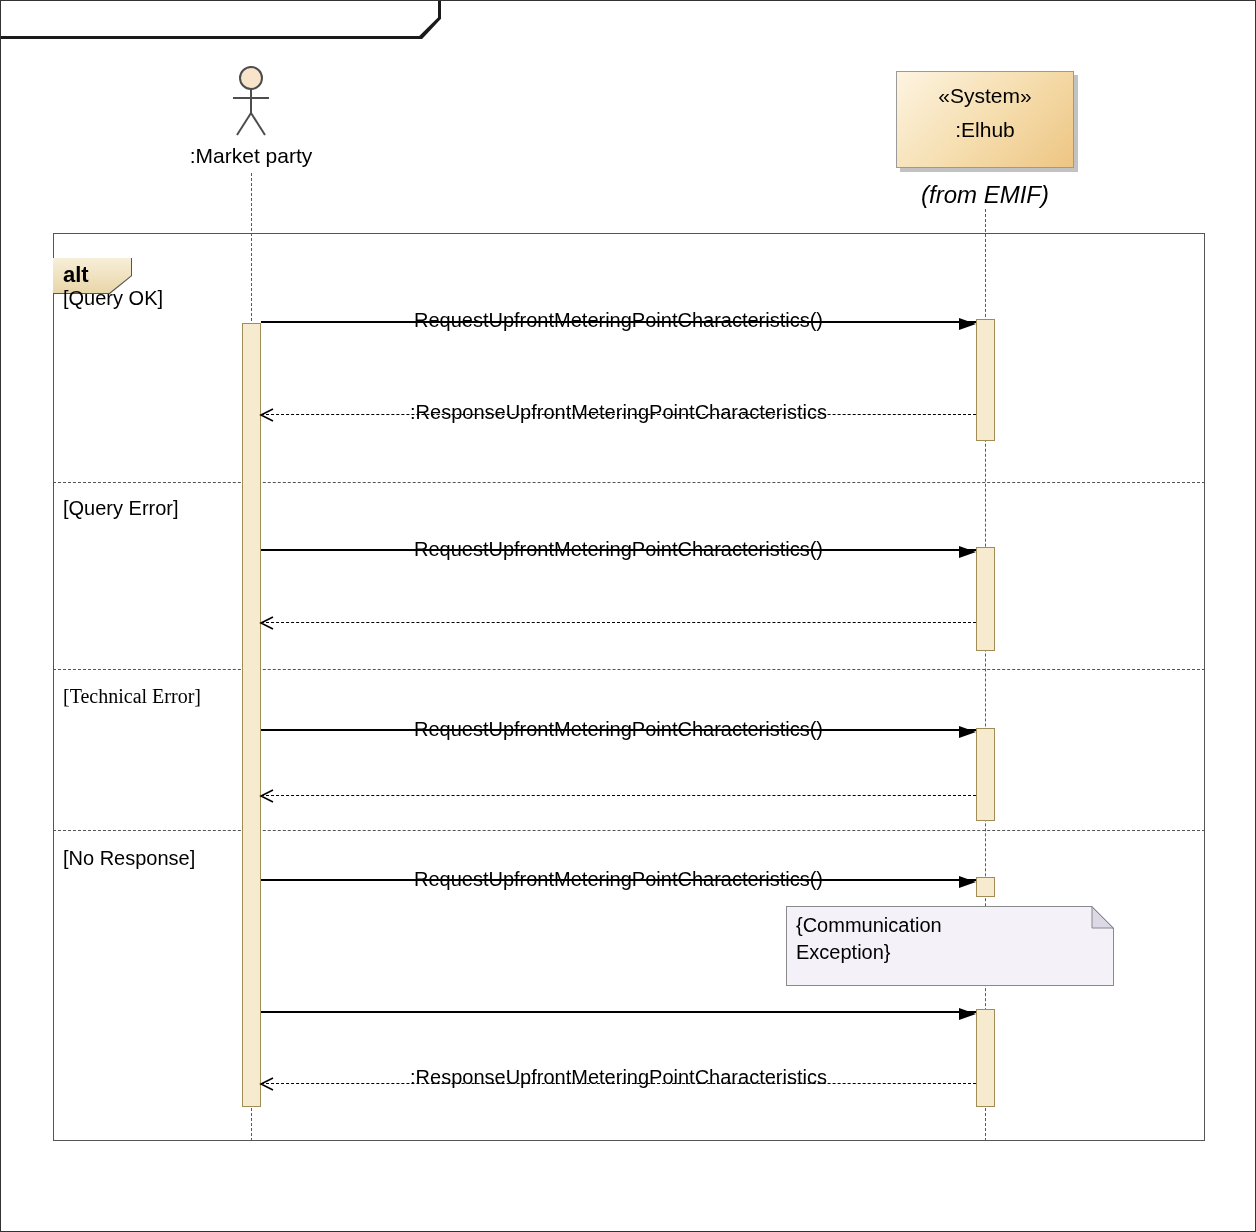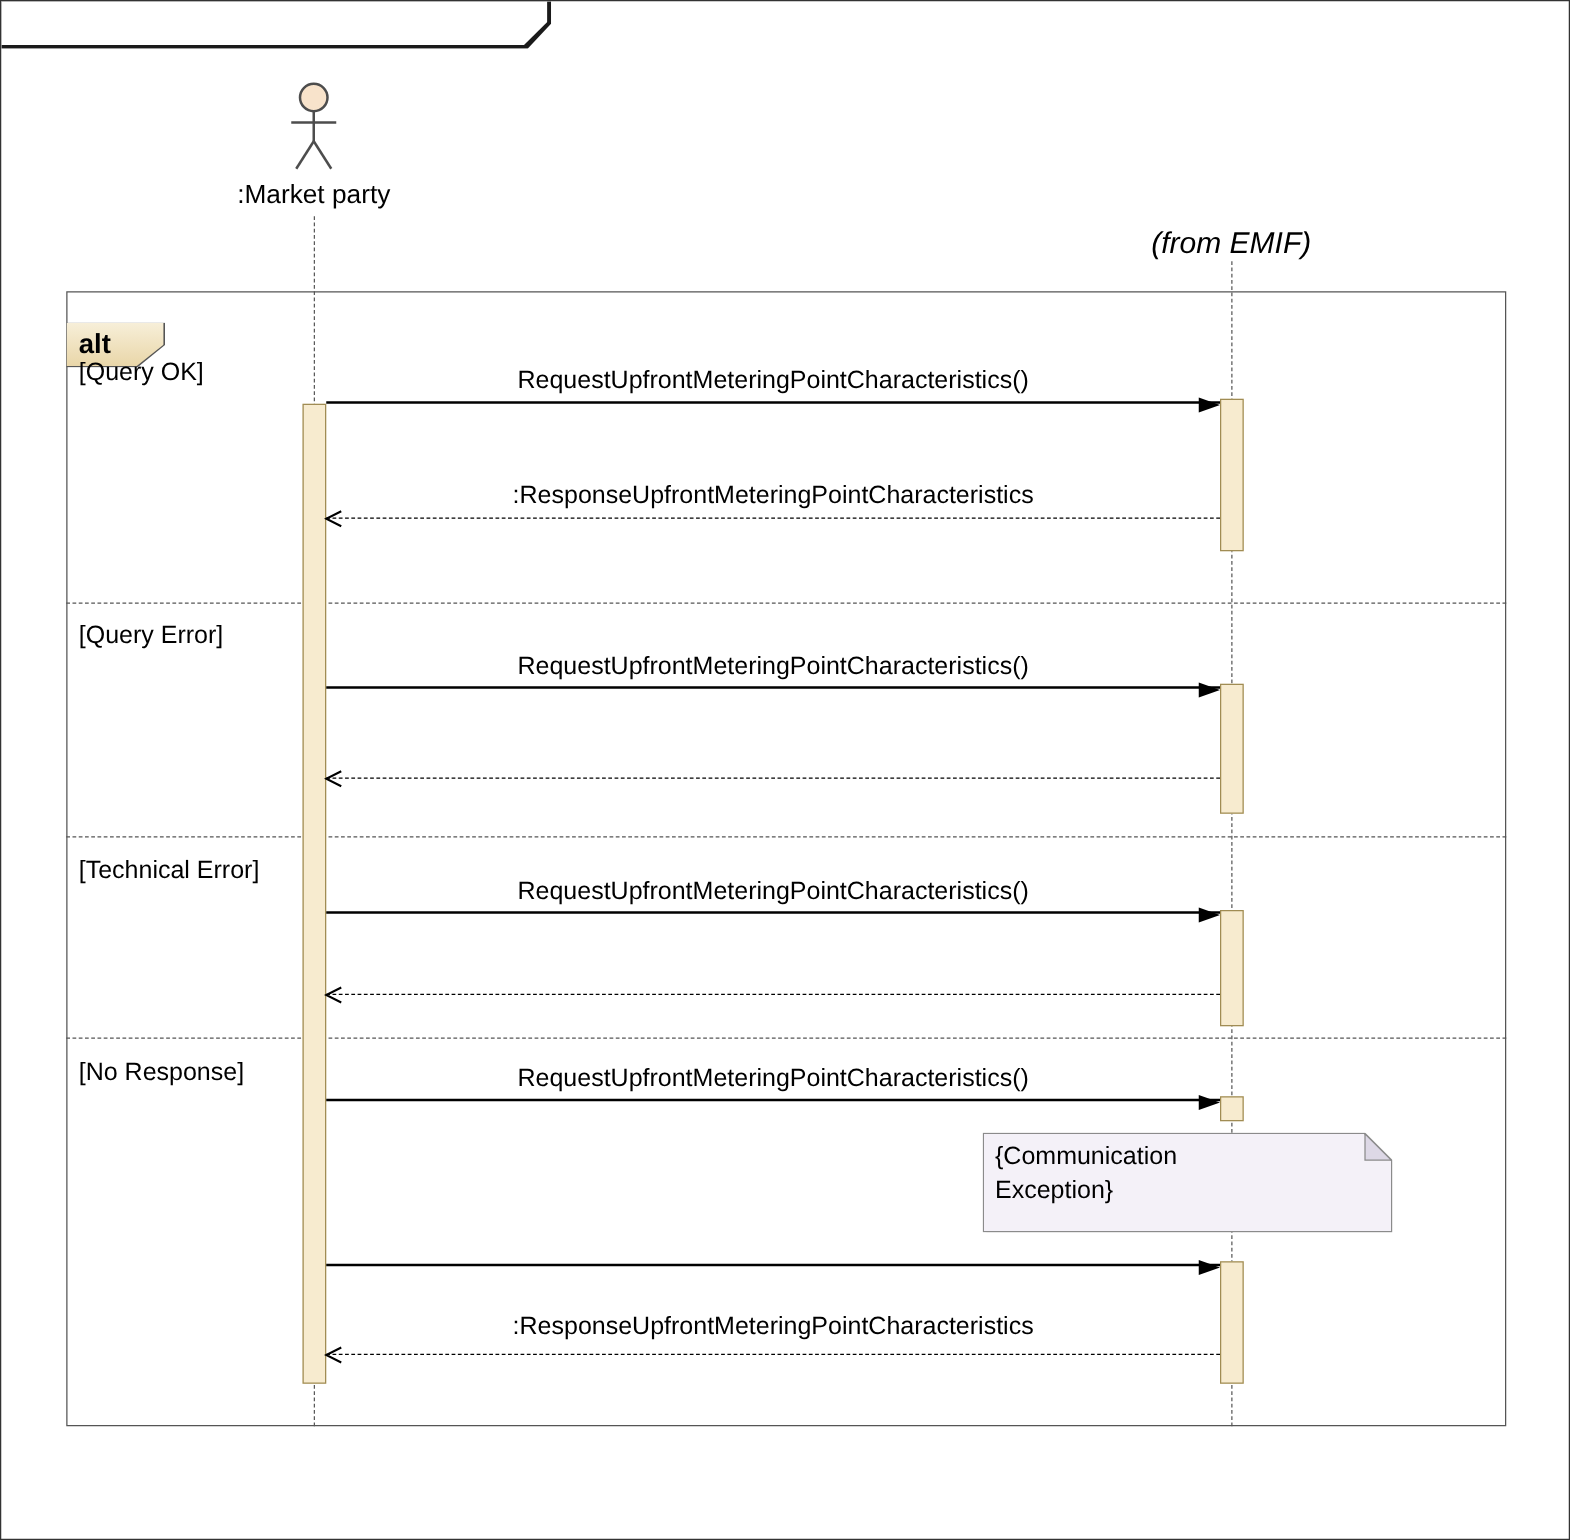--- a/index.html
+++ b/index.html
@@ -33,21 +33,21 @@
     background:linear-gradient(180deg,#f7efd9 0%,#e9d6a8 100%);
     clip-path:polygon(0 0,100% 0,100% 50%,72% 100%,0 100%);}
   .alt-text{position:absolute;left:10px;top:4px;font-size:22px;font-weight:bold;}
   .guard{position:absolute;left:62px;font-size:20px;white-space:nowrap;}
   .separator{position:absolute;left:52px;width:1152px;height:0;border-top:1px dashed #555;}
 
   
   .activation{position:absolute;width:19px;background:#f7ebcf;border:1px solid #a08c54;box-sizing:border-box;}
 
   
-  .lbl{position:absolute;font-size:20px;text-align:center;white-space:nowrap;}
+  .lbl{position:absolute;font-size:20px;text-align:center;white-space:nowrap;margin-top:16px;}
   .msg-line{position:absolute;height:0;}
   .msg-line.solid{border-top:2px solid #000;}
   .msg-line.dashed{border-top:1px dashed #000;}
   .arrow-solid{position:absolute;right:0;top:-5px;width:0;height:0;
     border-left:17px solid #000;border-top:6px solid transparent;border-bottom:6px solid transparent;}
   .arrow-open{position:absolute;left:-2px;top:-8px;width:16px;height:16px;}
 
   
   .note-outer{position:absolute;left:785px;top:905px;width:328px;height:80px;background:#8a8a8a;
     clip-path:polygon(0 0,calc(100% - 22px) 0,100% 22px,100% 100%,0 100%);
@@ -67,34 +67,38 @@
 
   <svg class="actor-figure" style="position:absolute;left:228px;top:64px;" width="44" height="72" viewBox="0 0 44 72">
     <circle cx="22" cy="13" r="11" fill="#f8e3cb" stroke="#4d4d4d" stroke-width="2"></circle>
     <line x1="22" y1="24" x2="22" y2="48" stroke="#4d4d4d" stroke-width="2"></line>
     <line x1="4" y1="33" x2="40" y2="33" stroke="#4d4d4d" stroke-width="2"></line>
     <line x1="22" y1="48" x2="8" y2="70" stroke="#4d4d4d" stroke-width="2"></line>
     <line x1="22" y1="48" x2="36" y2="70" stroke="#4d4d4d" stroke-width="2"></line>
   </svg>
   <div class="actor-label">:Market party</div>
 
+  <div class="object-box">
+    <div class="object-line1">«System»</div>
+    <div class="object-line2">:Elhub</div>
+  </div>
   <div class="from-label">(from EMIF)</div>
 
   <div class="lifeline" style="left:250px;top:172px;height:968px;"></div>
   <div class="lifeline" style="left:984px;top:208px;height:932px;"></div>
 
   <div class="fragment"></div>
   <div class="alt-tab-outer">
     <div class="alt-tab-inner"></div>
     <div class="alt-text">alt</div>
   </div>
 
   <div class="guard" style="top:286px;">[Query OK]</div>
   <div class="guard" style="top:496px;">[Query Error]</div>
-  <div class="guard" style="top:684px;">[Technical Error]</div>
+  <div class="guard" style="top:684px;font-family:Liberation Serif, serif;">[Technical Error]</div>
   <div class="guard" style="top:846px;">[No Response]</div>
 
   <div class="separator" style="top:481px;"></div>
   <div class="separator" style="top:668px;"></div>
   <div class="separator" style="top:829px;"></div>
 
   <div class="activation" style="left:241px;top:322px;height:784px;"></div>
   <div class="activation" style="left:975px;top:318px;height:122px;"></div>
   <div class="activation" style="left:975px;top:546px;height:104px;"></div>
   <div class="activation" style="left:975px;top:727px;height:93px;"></div>

